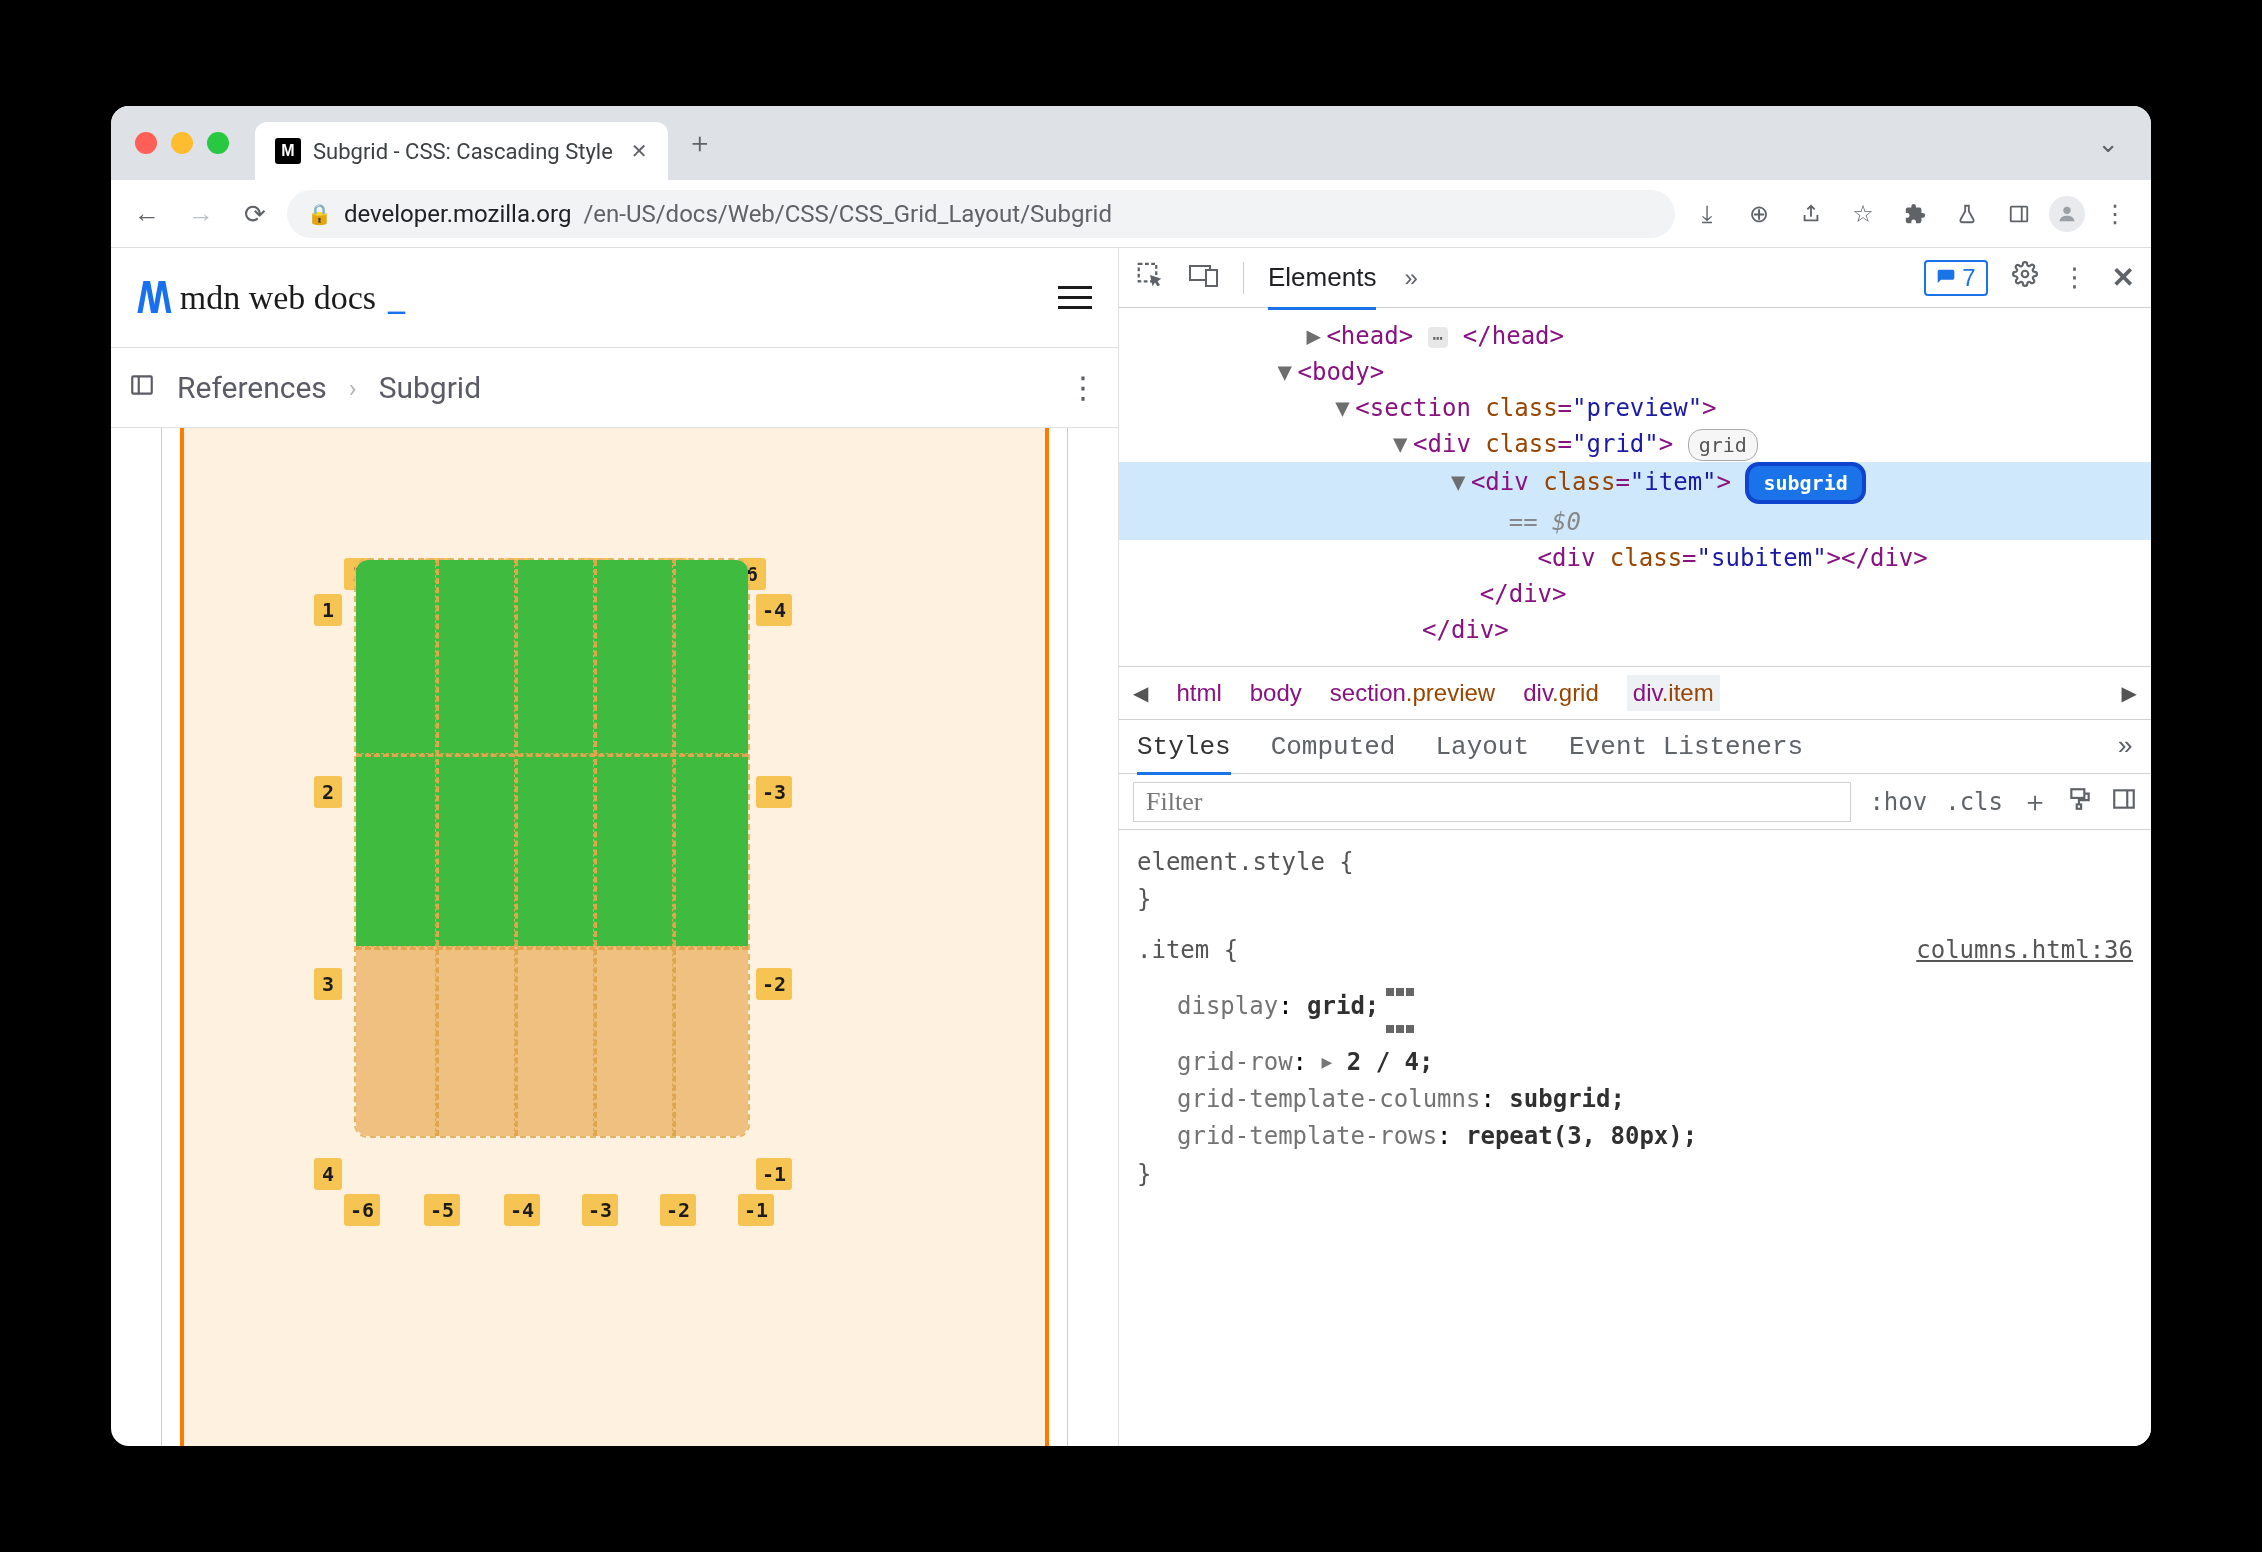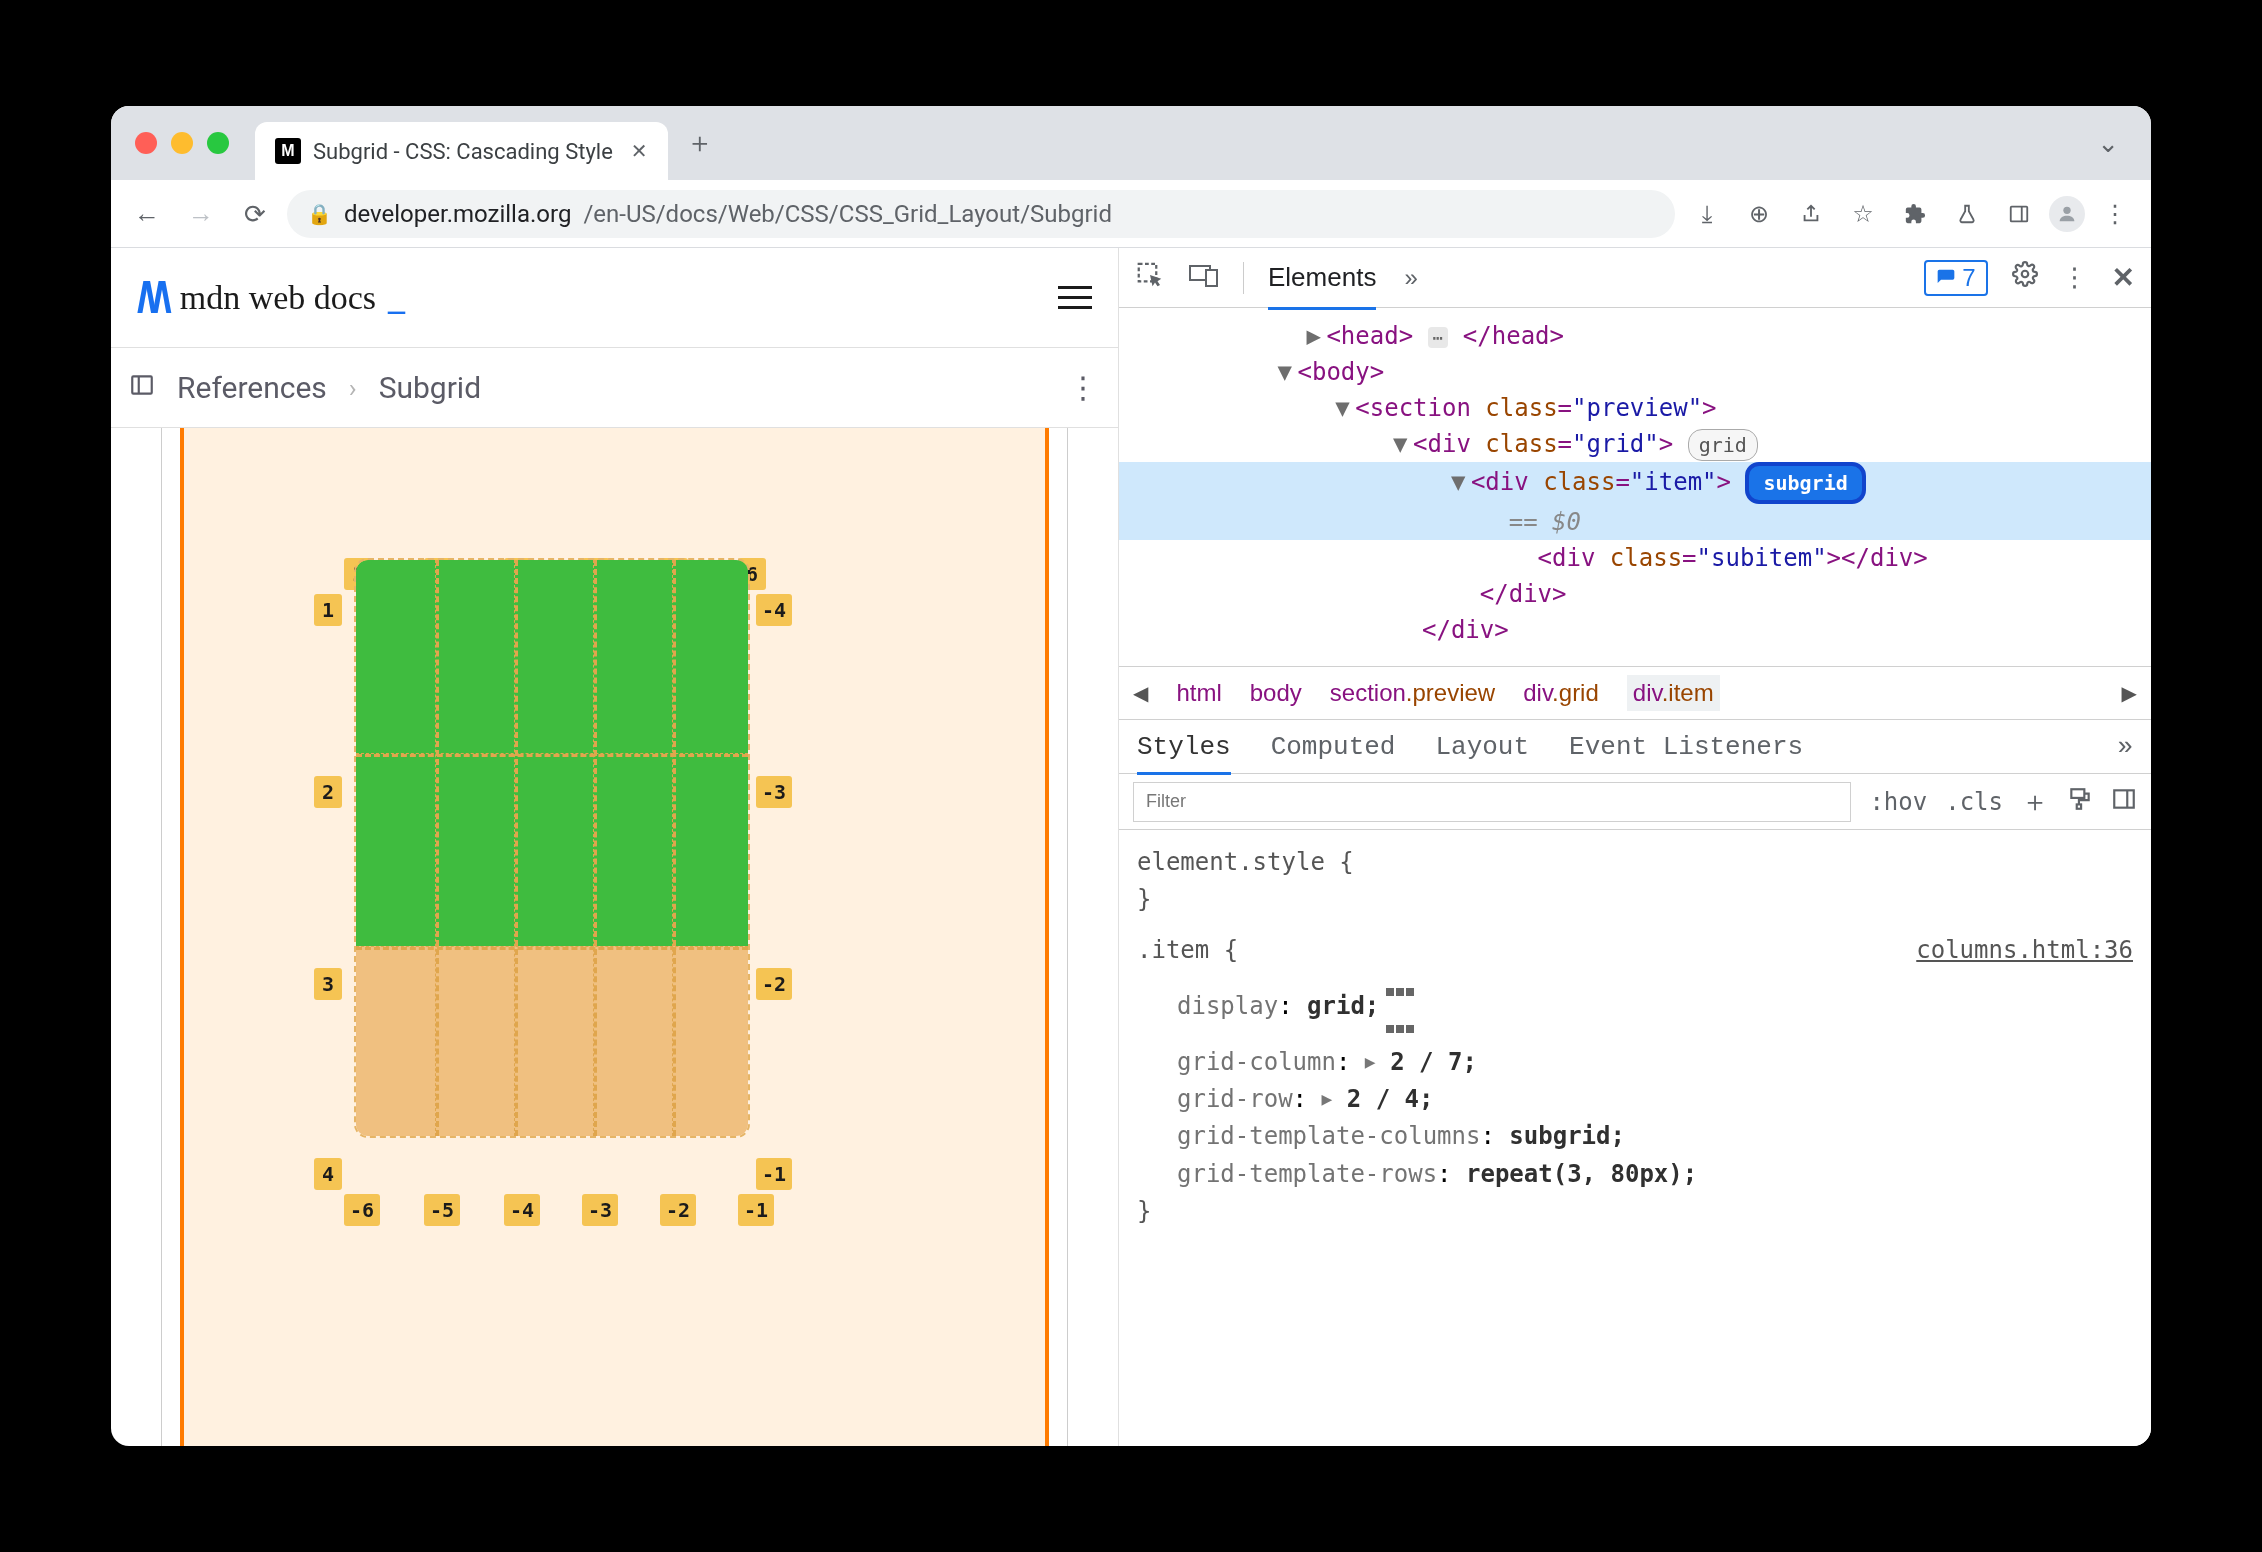--- a/index.html
+++ b/index.html
@@ -423,24 +423,25 @@
     gap: 18px;
     font-size: 24px;
     color: #5f6368;
     font-family: -apple-system, sans-serif;
   }
   .filter-input {
     flex: 1;
     height: 40px;
     border: 1px solid #d0d0d0;
     padding: 0 12px;
-    font-size: 18px;
+    font-size: 26px;
     color: #777;
     display: flex;
     align-items: center;
+    font-family: Liberation Serif, serif;
   }
   .mono-pill {
     font-family: ui-monospace, monospace;
   }
   .styles {
     flex: 1;
     padding: 14px 18px;
     font-size: 24px;
     line-height: 1.55;
     font-family: ui-monospace, monospace;
@@ -700,21 +701,20 @@
 
       <div class="styles">
         <div><span class="sel">element.style {</span></div>
         <div><span class="sel">}</span></div>
         <div style="height:14px"></div>
         <div>
           <span class="sel">.item {</span>
           <span class="link">columns.html:36</span>
         </div>
         <div style="padding-left:40px"><span class="prop">display</span>: <span class="valc">grid;</span><span class="grid-icon"><span></span><span></span><span></span><br><span></span><span></span><span></span></span></div>
-        <div style="padding-left:40px"><span class="prop">grid-column</span>: <span class="expand-tri">▶</span> <span class="valc">2 / 7;</span></div>
         <div style="padding-left:40px"><span class="prop">grid-row</span>: <span class="expand-tri">▶</span> <span class="valc">2 / 4;</span></div>
         <div style="padding-left:40px"><span class="prop">grid-template-columns</span>: <span class="valc">subgrid;</span></div>
         <div style="padding-left:40px"><span class="prop">grid-template-rows</span>: <span class="valc">repeat(3, 80px);</span></div>
         <div><span class="sel">}</span></div>
       </div>
 
     </div>
 
   </div>
 </div>

